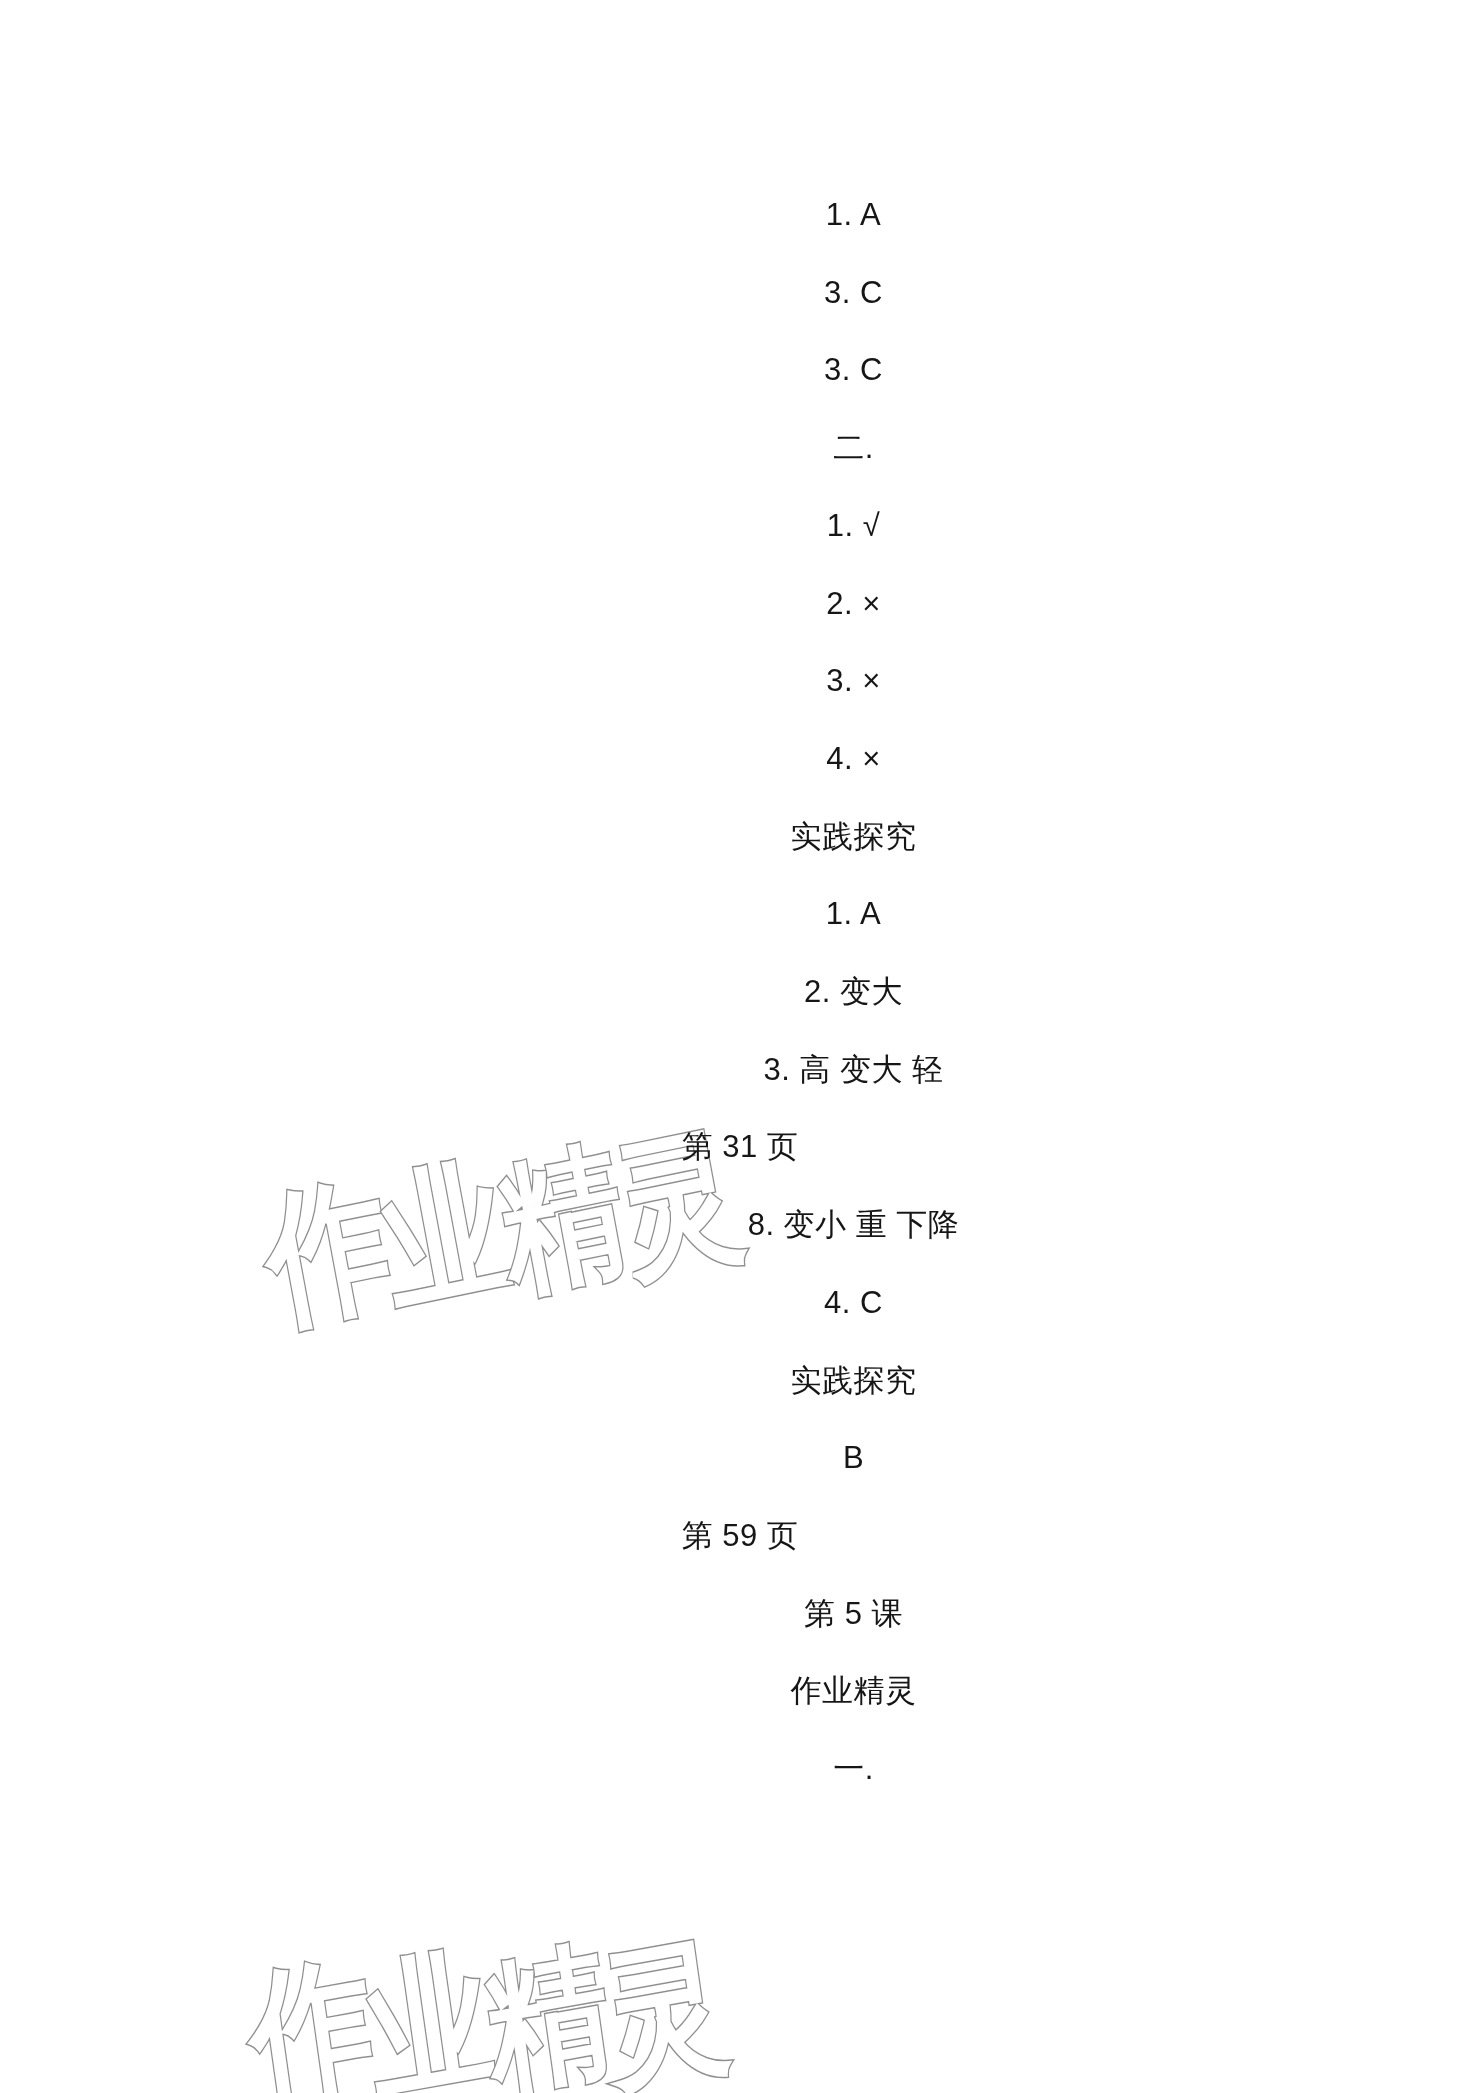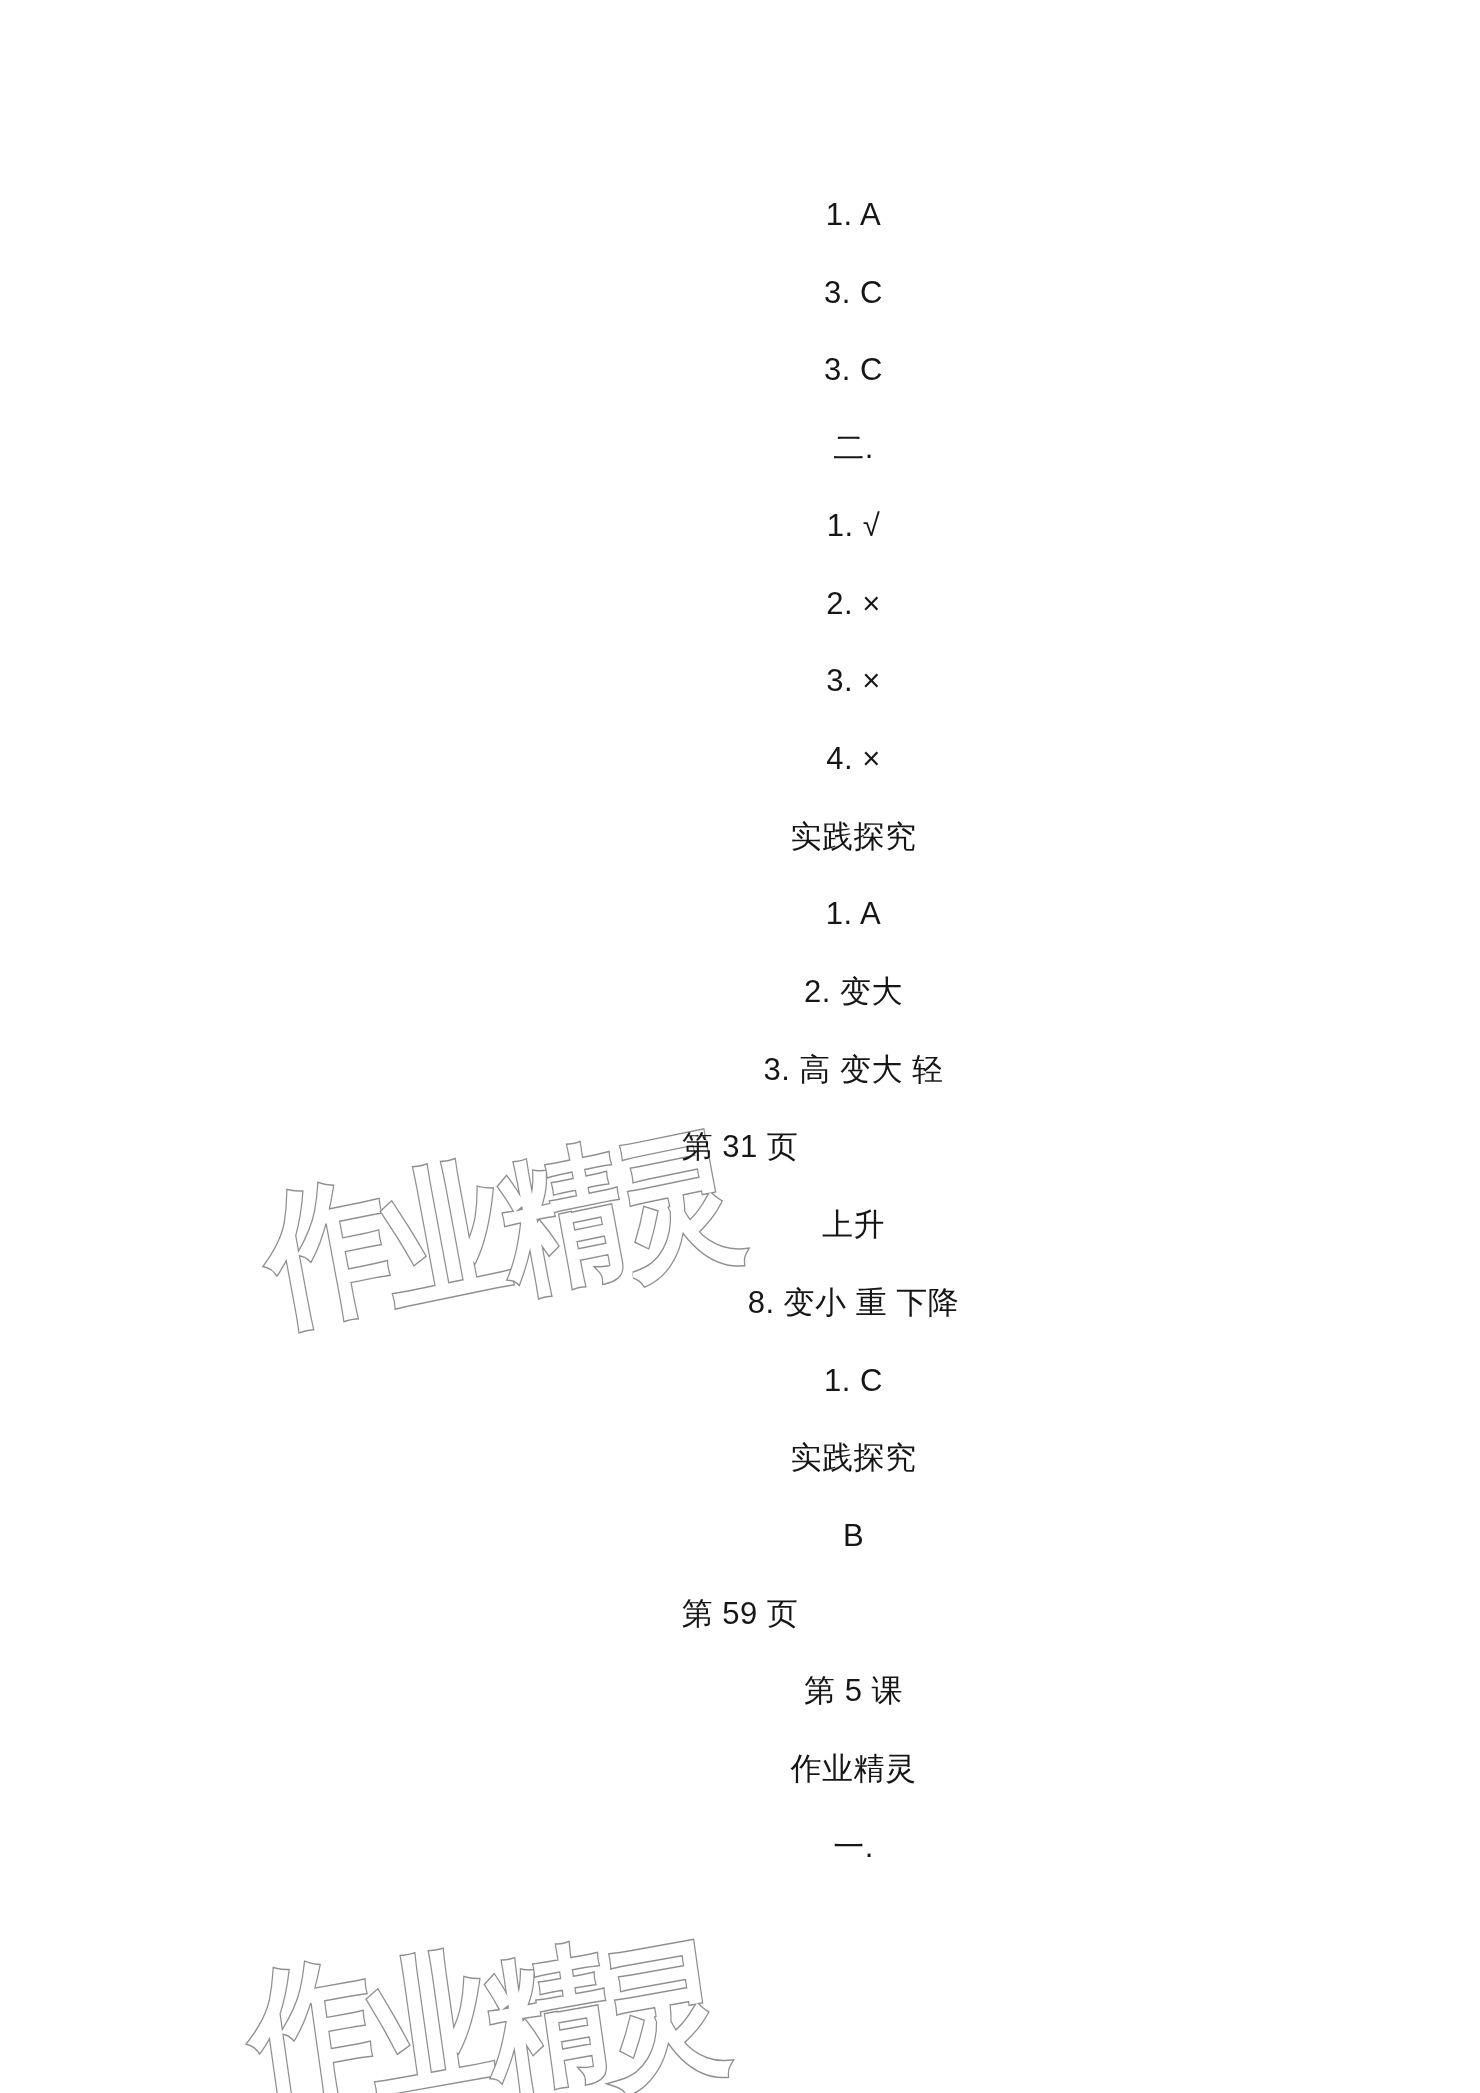--- a/index.html
+++ b/index.html
@@ -71,23 +71,22 @@
     <p>二.</p>
     <p>1. √</p>
     <p>2. ×</p>
     <p>3. ×</p>
     <p>4. ×</p>
     <p>实践探究</p>
     <p>1. A</p>
     <p>2. 变大</p>
     <p>3. 高 变大 轻</p>
     <p class="center">第 31 页</p>
-    <p>上升</p>
     <p>8. 变小 重 下降</p>
-    <p>1. C</p>
+    <p>4. C</p>
     <p>实践探究</p>
     <p>B</p>
     <p class="center">第 59 页</p>
     <p>第 5 课</p>
     <p>作业精灵</p>
     <p>一.</p>
   </div>
 
 </div>
 

